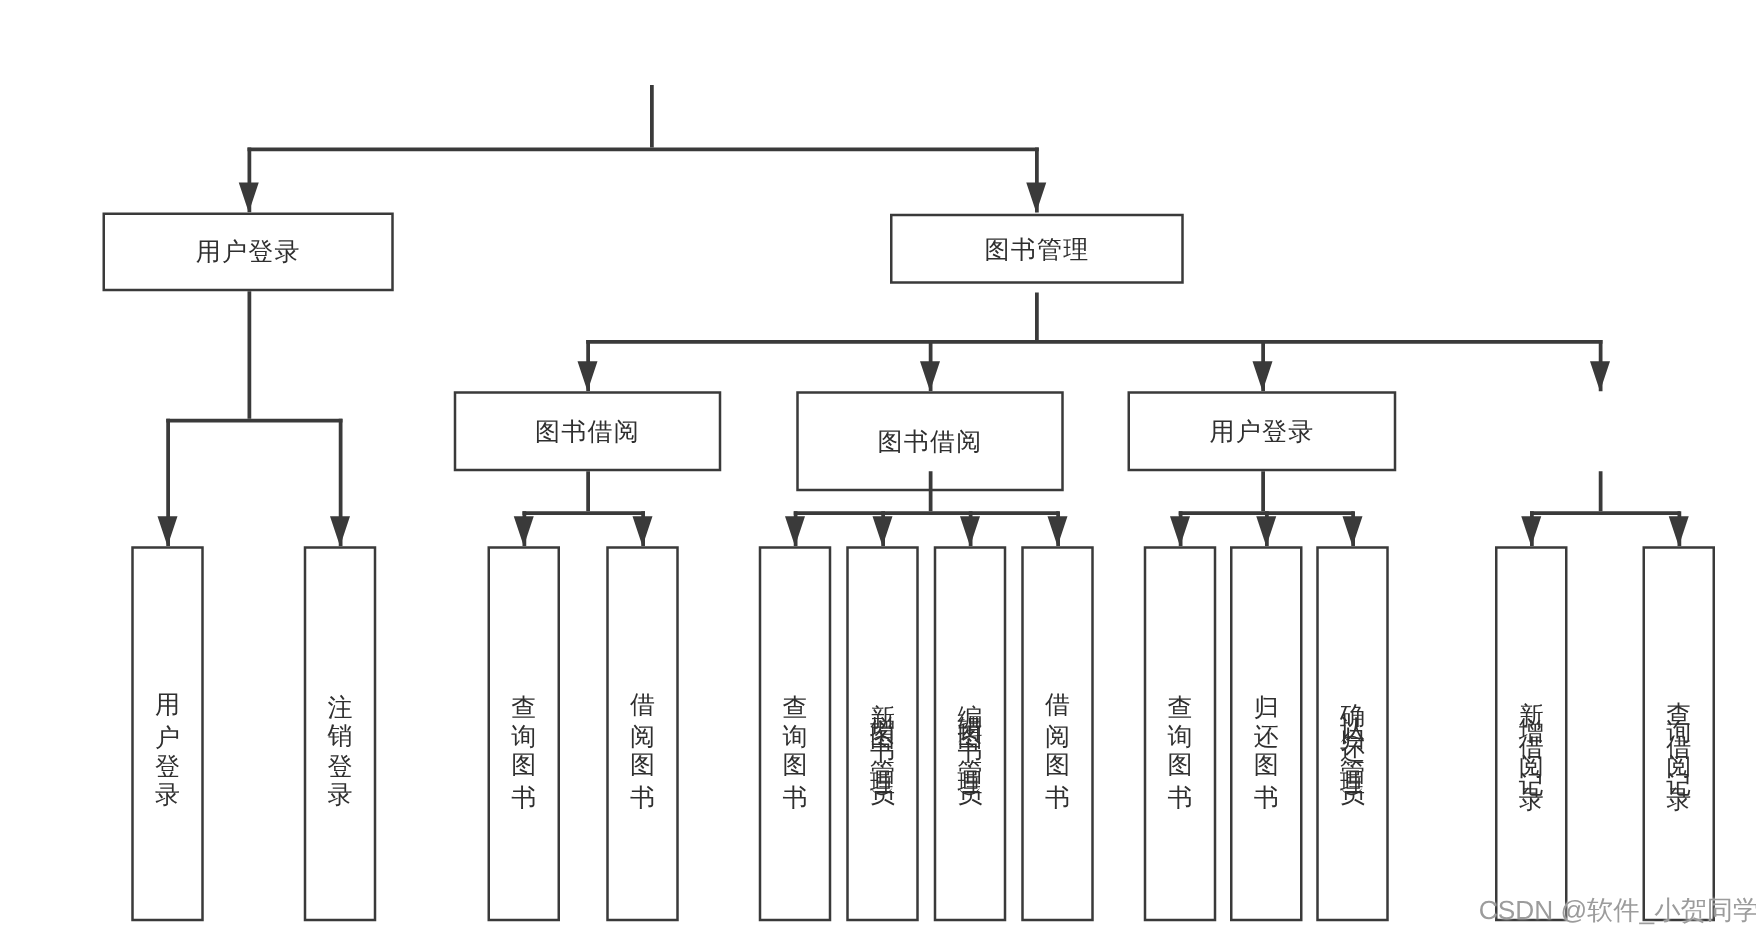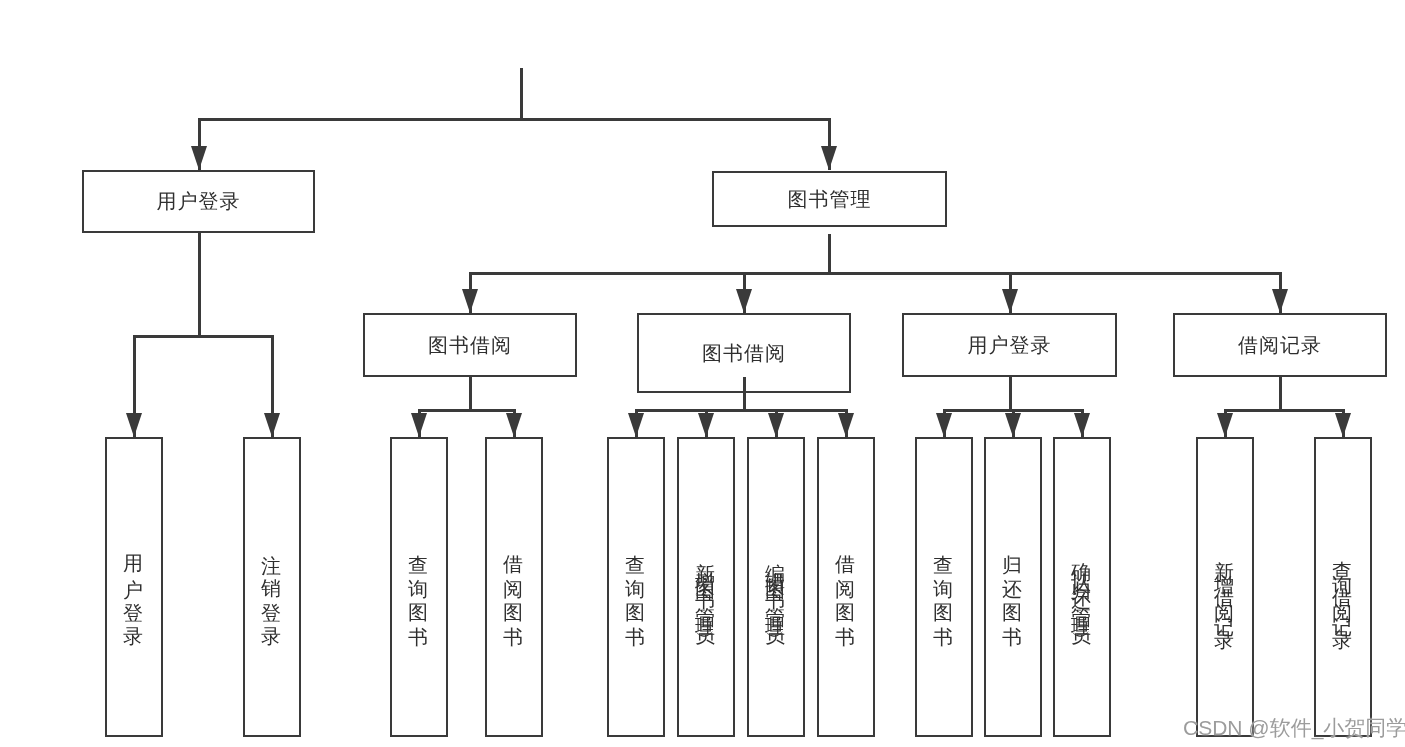--- a/index.html
+++ b/index.html
@@ -107,23 +107,20 @@
 
   <div class="node" style="left:363px;top:313px;width:214px;height:64px">
     <span>图书借阅</span>
   </div>
   <div class="node" style="left:637px;top:313px;width:214px;height:80px">
     <span>图书借阅</span>
   </div>
   <div class="node" style="left:902px;top:313px;width:215px;height:64px">
     <span>用户登录</span>
   </div>
-  <div class="node" style="left:1173px;top:313px;width:214px;height:64px">
-    <span>借阅记录</span>
-  </div>
 
   <div class="vline" style="left:469px;top:377px;height:32px"></div>
   <div class="hline" style="left:418px;top:409px;width:98px"></div>
   <div class="vline" style="left:418px;top:409px;height:28px"></div>
   <div class="vline" style="left:513px;top:409px;height:28px"></div>
   <div class="arrow" style="left:411px;top:413px"></div>
   <div class="arrow" style="left:506px;top:413px"></div>
 
   <div class="vline" style="left:743px;top:377px;height:32px"></div>
   <div class="hline" style="left:635px;top:409px;width:212px"></div>

